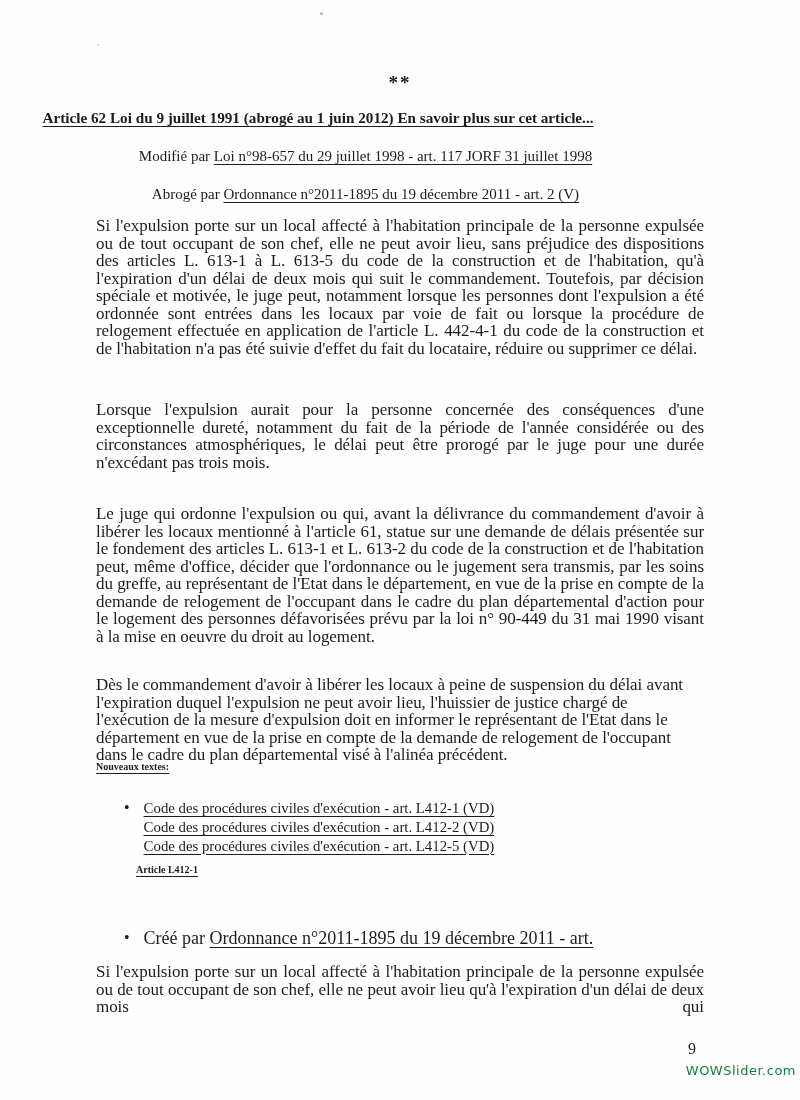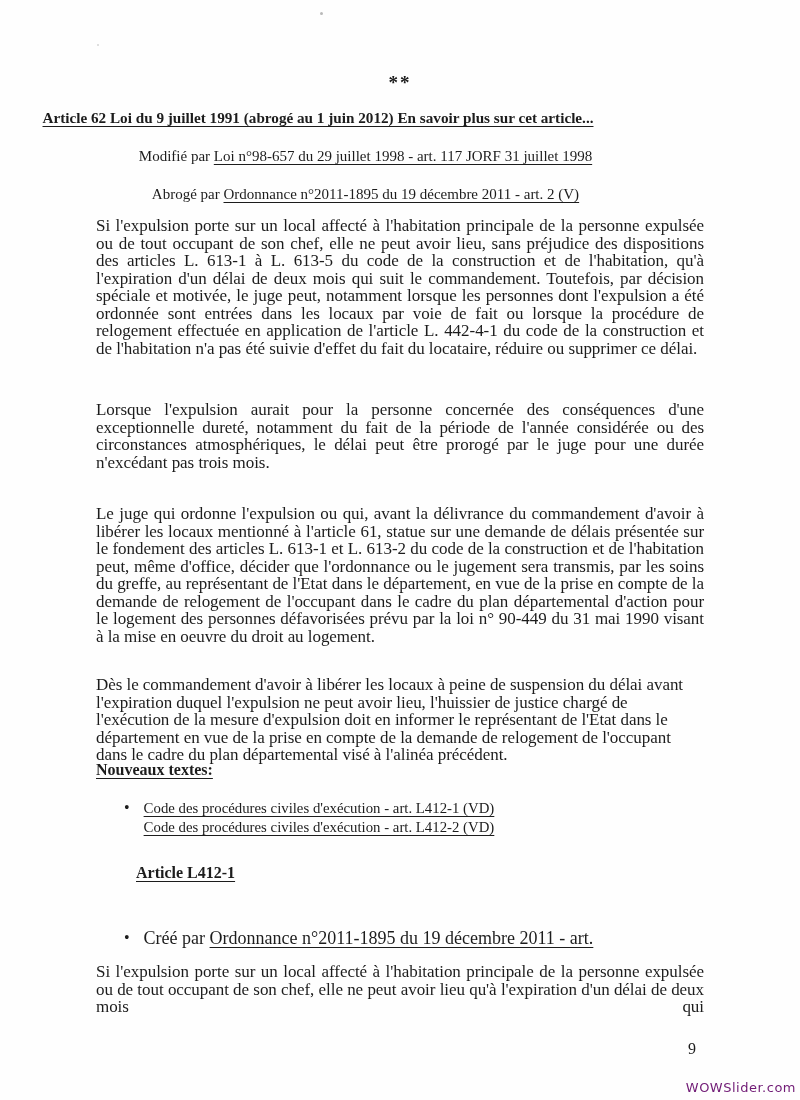--- a/index.html
+++ b/index.html
@@ -63,21 +63,21 @@
   }
   .p1 { top: 217px; }
   .p2 { top: 389px; margin-top: 12px; }
   .p3 { top: 505px; }
   .p4 { top: 676px; text-align: left; }
   .p5 { top: 963px; text-align-last: justify; }
 
   .section-heading {
     left: 96px;
     font-weight: bold;
-    font-size: 16px;
+    font-size: 10px;
   }
   .section-heading .u {
     text-decoration: underline;
     text-underline-offset: 3px;
     text-decoration-thickness: 1.4px;
   }
   .nouveaux { top: 761px; }
   .art-heading { top: 864px; margin-left: 40px; }
 
   .bullet-row {
@@ -101,24 +101,24 @@
     font-size: 18px;
     line-height: 18.8px;
   }
 
   .page-number {
     top: 1040px; left: 688px;
     font-size: 16px;
   }
 
   .watermark {
-    right: 4px; bottom: 5px;
+    right: 4px; bottom: 22px;
     font-family: "DejaVu Sans", "Liberation Sans", sans-serif;
     font-size: 13px;
-    color: #701a75;
+    color: #15803d;
     letter-spacing: 0.5px;
   }
 
   .speck {
     position: absolute;
     background: #b9b9b9;
     border-radius: 50%;
   }
   .speck-1 { top: 12px; left: 320px; width: 3px; height: 3px; }
   .speck-2 { top: 44px; left: 97px; width: 2px; height: 2px; opacity: 0.6; }
@@ -152,20 +152,21 @@
 
   <div class="abs section-heading nouveaux">
     <span class="u">Nouveaux textes:</span>
   </div>
 
   <div class="abs bullet-row bullets1">
     <span class="bullet-dot">•</span>
     <div class="bullet-lines">
       <span class="bline link">Code des procédures civiles d'exécution - art. L412-1 (VD)</span>
       <span class="bline link">Code des procédures civiles d'exécution - art. L412-2 (VD)</span>
+      <span class="bline link">Code des procédures civiles d'exécution - art. L412-5 (VD)</span>
     </div>
   </div>
 
   <div class="abs section-heading art-heading">
     <span class="u">Article L412-1</span>
   </div>
 
   <div class="abs bullet-row bullet2">
     <span class="bullet-dot">•</span>
     <div class="bullet-single">

